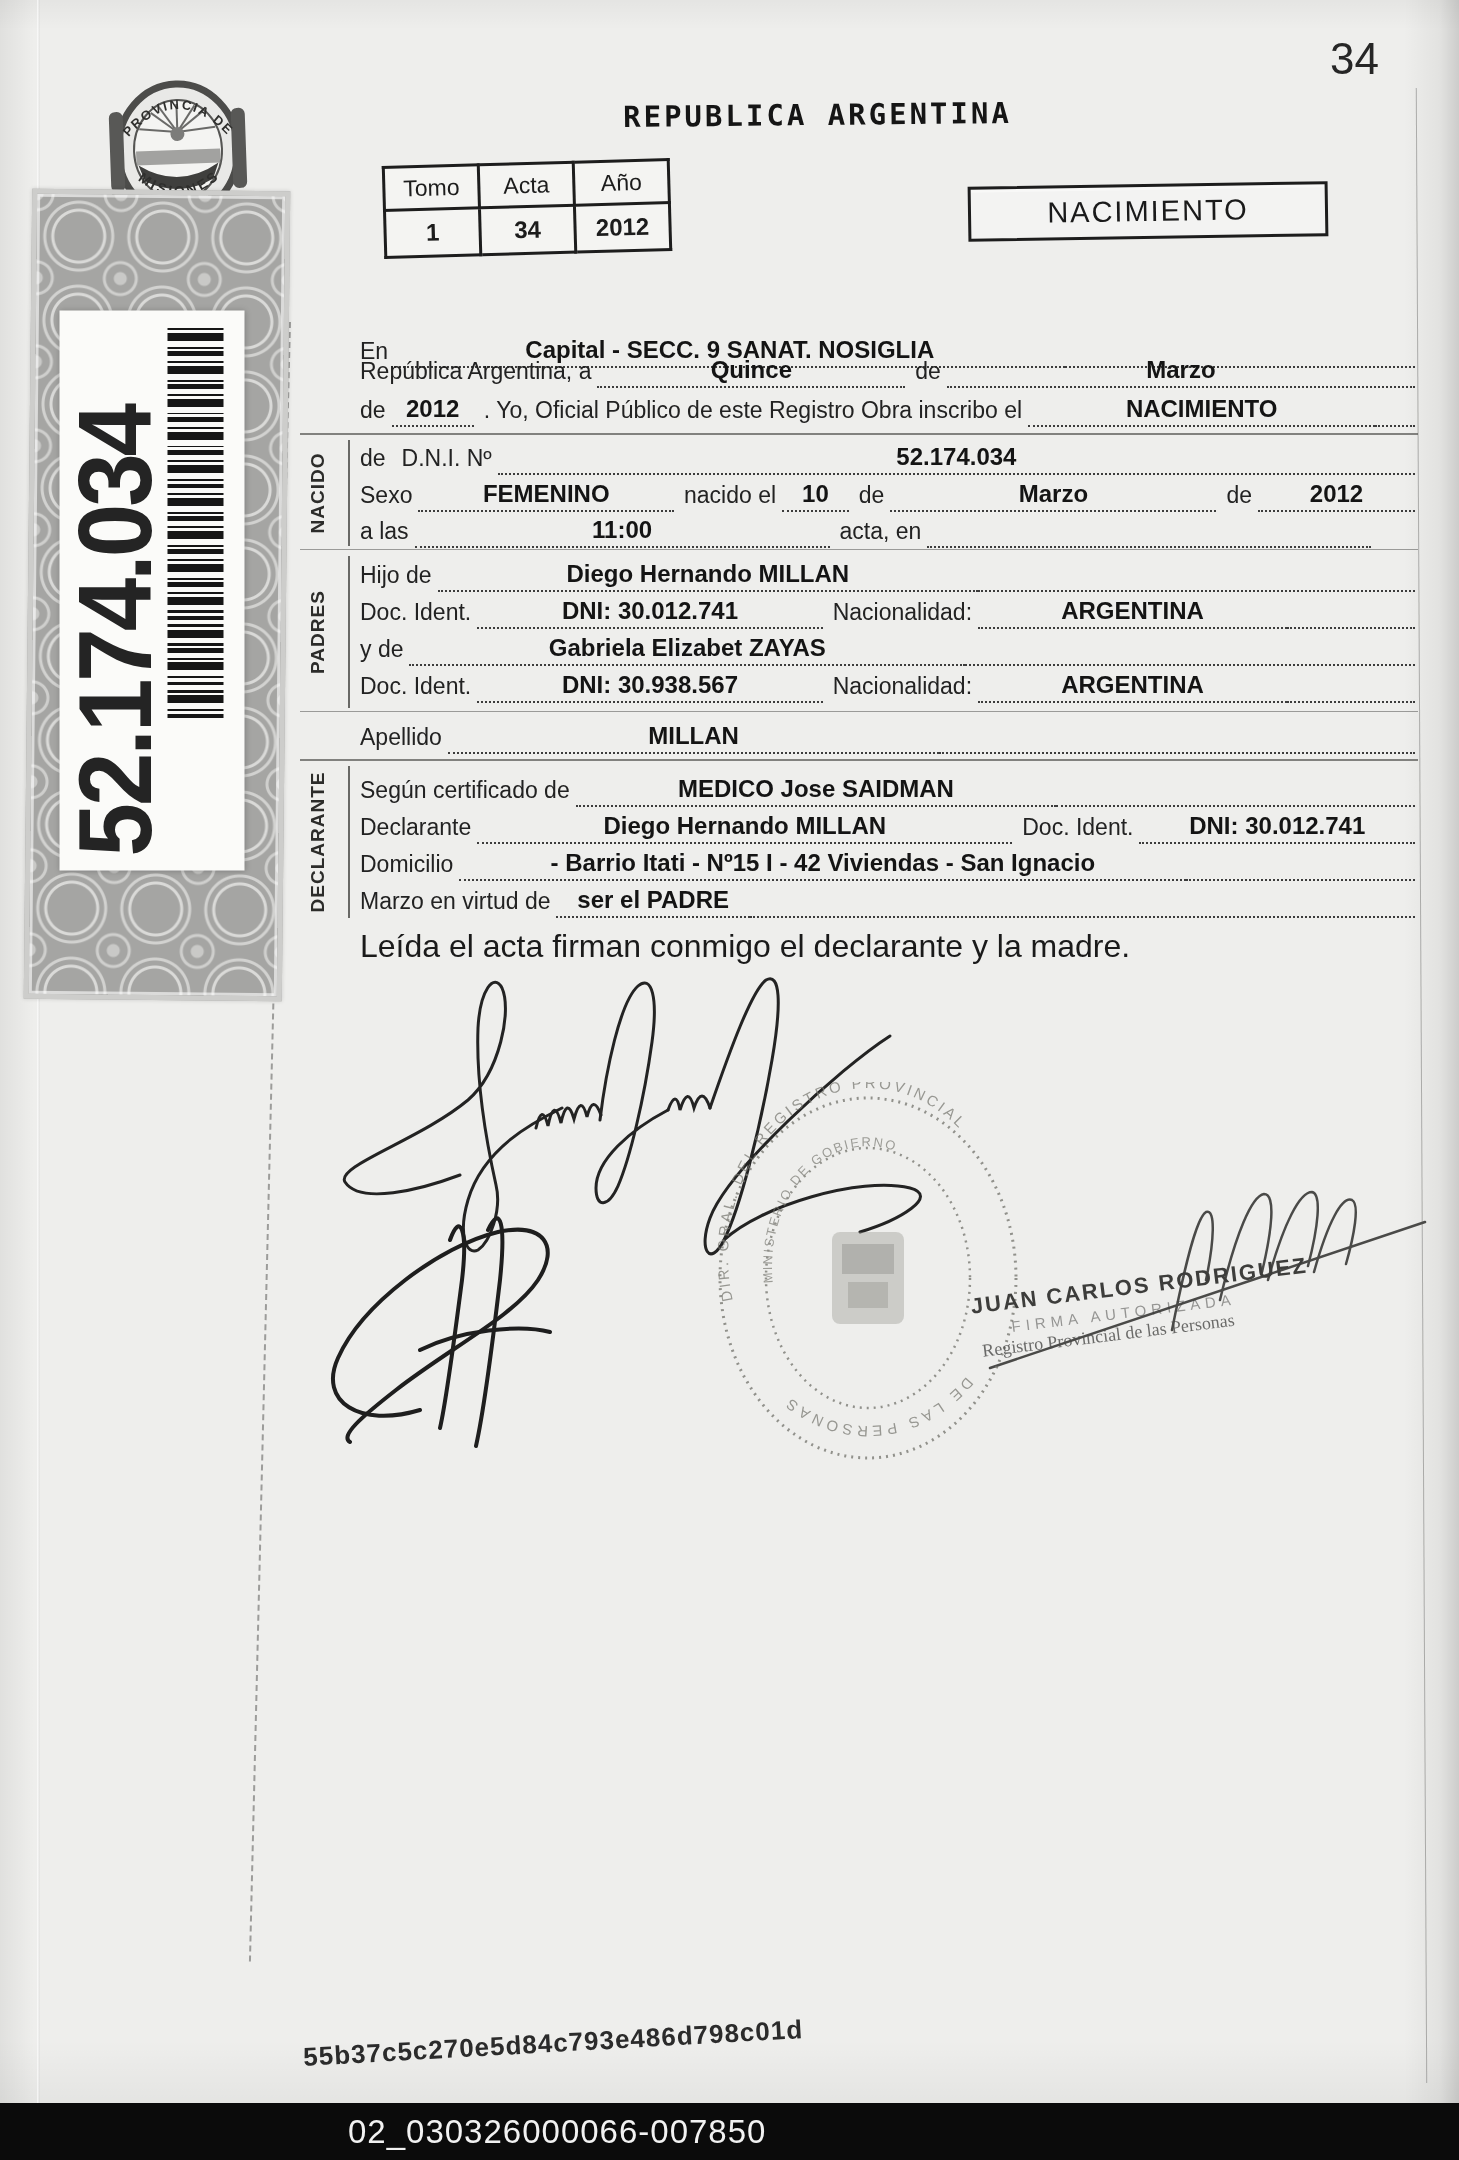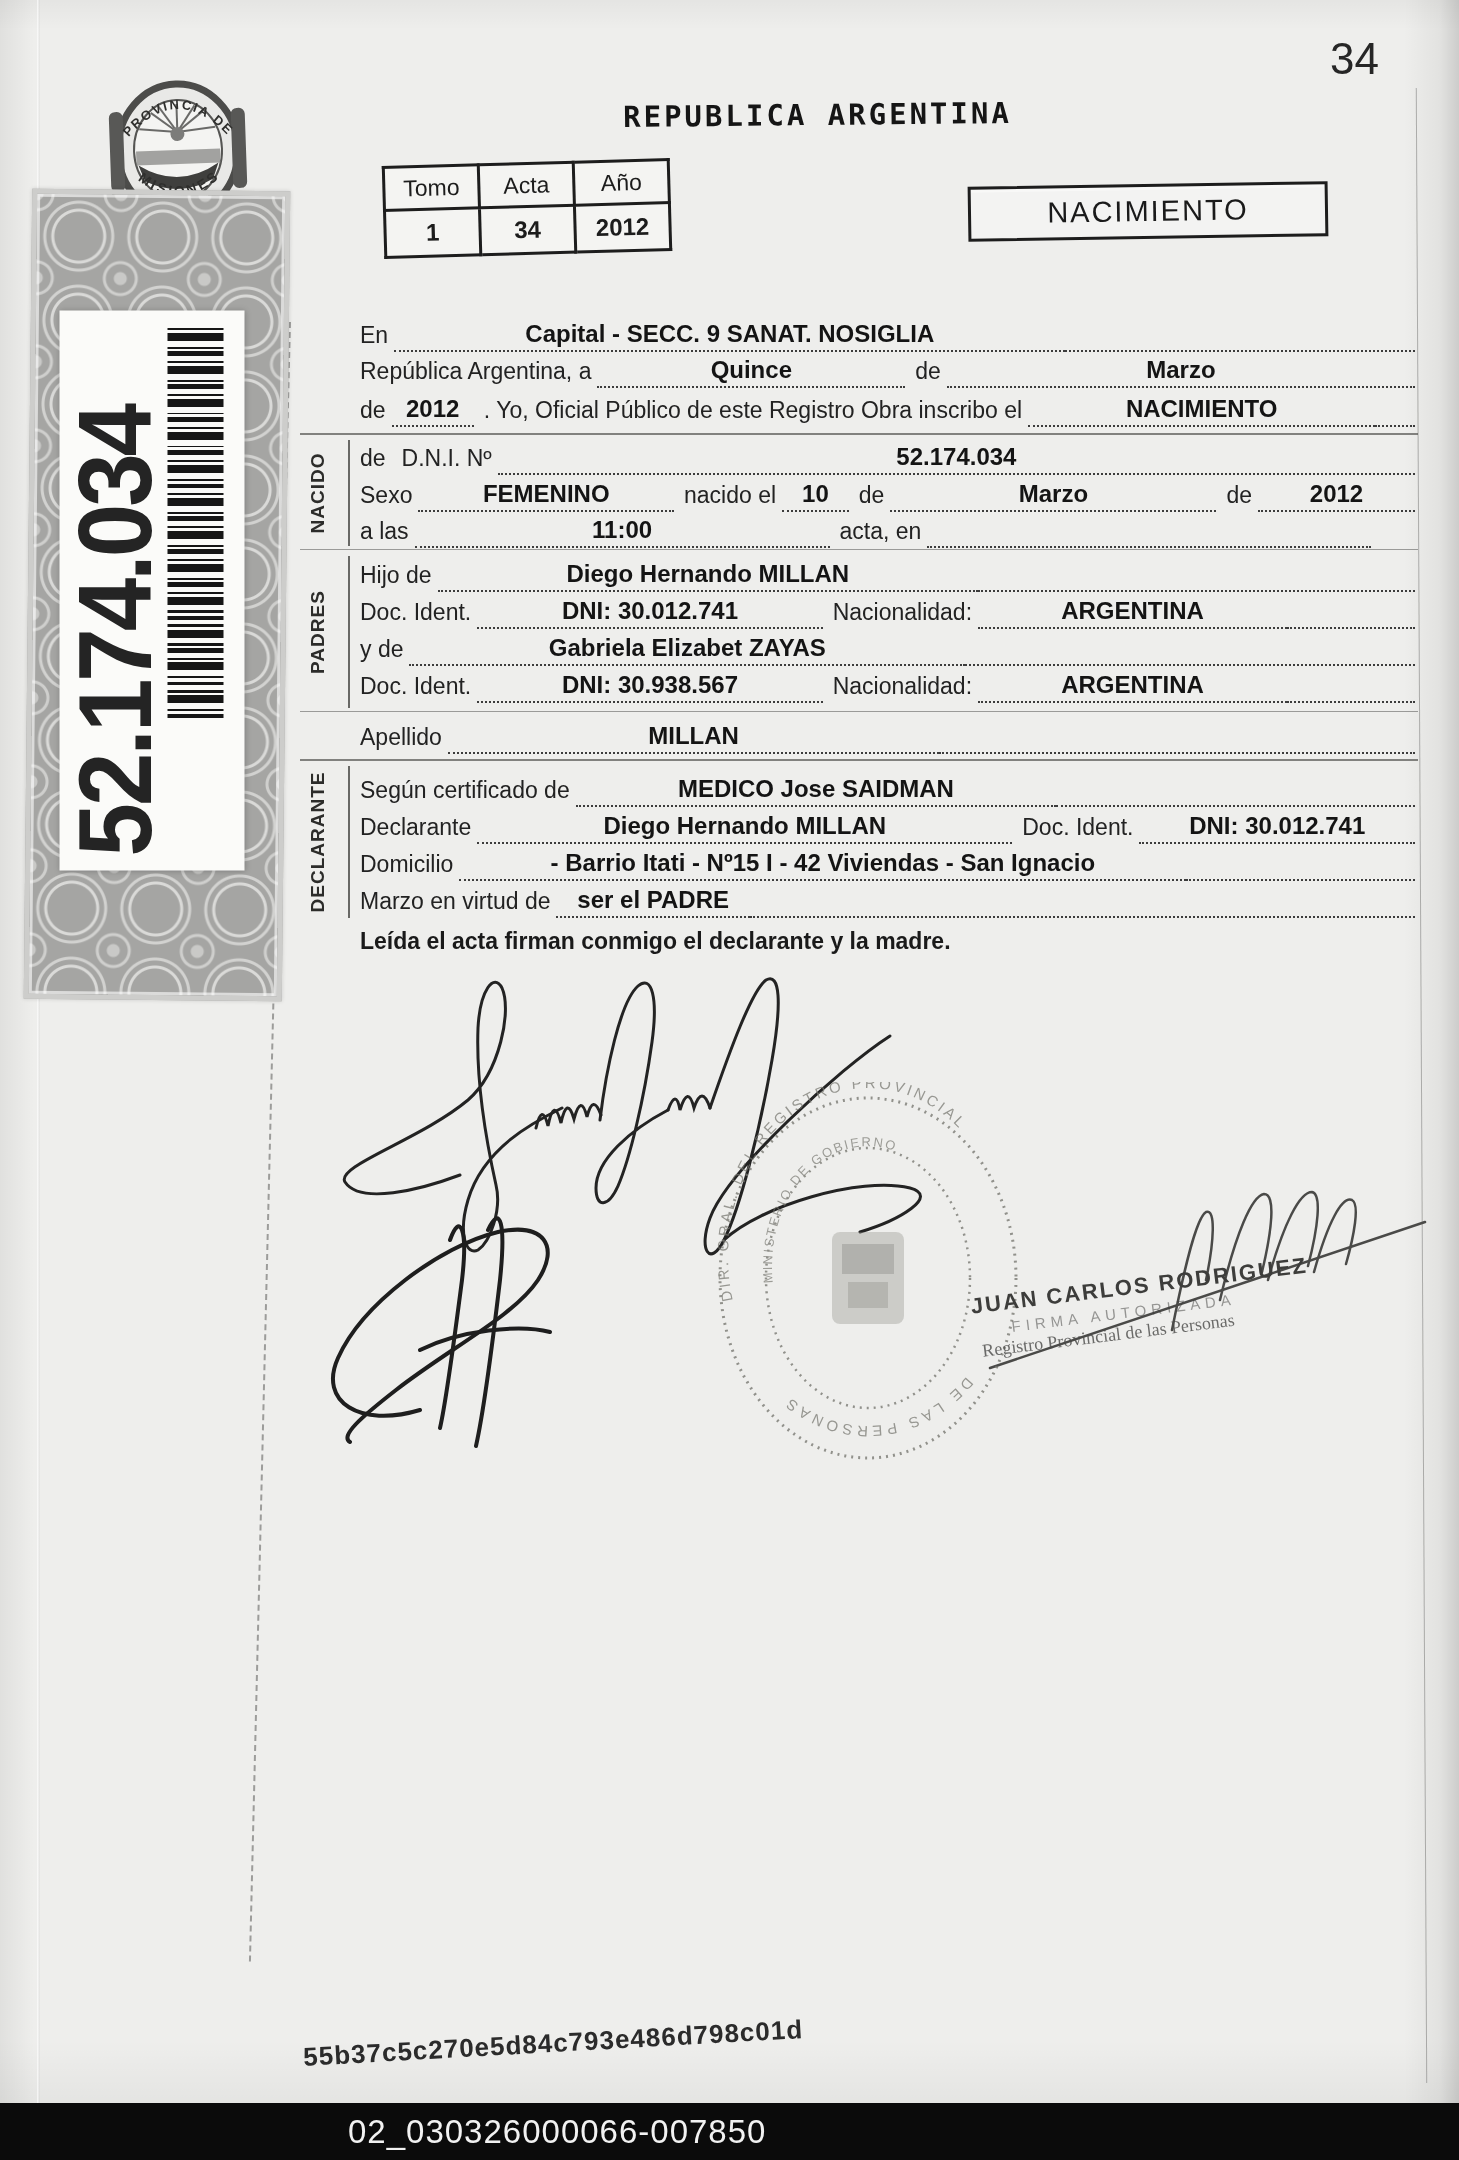--- a/index.html
+++ b/index.html
@@ -62,21 +62,21 @@
     background:repeating-linear-gradient(90deg,#161616 0 4px,#fbfbf9 4px 7px,#161616 7px 9px,#fbfbf9 9px 15px,#161616 15px 23px,#fbfbf9 23px 26px,#161616 26px 28px,#fbfbf9 28px 33px);}
 
   
   .row{position:absolute;left:360px;right:44px;display:flex;align-items:flex-end;
     font-size:23px;color:#222;}
   .row .lbl{white-space:nowrap;padding:0 6px 3px 0;}
   .row .lbl.mid{padding-left:10px;}
   .row .val{text-align:center;font-weight:bold;font-size:24px;color:#141414;
     border-bottom:2px dotted var(--dots);padding:0 8px 2px;white-space:nowrap;overflow:visible;}
   .row .fill{border-bottom:2px dotted var(--dots);height:6px;}
-  .note{position:absolute;left:360px;top:928px;font-size:23px;font-weight:bold;color:#1a1a1a;}
+  .note{position:absolute;left:360px;top:928px;font-size:32px;font-weight:normal;color:#1a1a1a;}
   .divider{position:absolute;left:300px;width:1118px;height:0;border-top:2px solid rgba(70,70,68,.65);}
   .divider.thin{border-top:1px solid rgba(70,70,68,.5);}
   .sec-rule{position:absolute;left:348px;width:0;border-left:2px solid rgba(70,70,68,.8);}
   .sec-label{position:absolute;left:296px;width:44px;display:flex;align-items:center;justify-content:center;
     font-size:19px;font-weight:600;letter-spacing:1px;color:#2c2c2a;}
   .sec-label span{transform:rotate(-90deg);white-space:nowrap;}
 
   
   .ink{position:absolute;pointer-events:none;}
   .stamp-seal{position:absolute;left:700px;top:1082px;opacity:.8;}
@@ -171,21 +171,21 @@
   <div class="sec-label" style="top:440px;height:106px">
       <span>NACIDO</span>
     </div>
   <div class="sec-label" style="top:556px;height:152px">
       <span>PADRES</span>
     </div>
   <div class="sec-label" style="top:766px;height:152px">
       <span>DECLARANTE</span>
     </div>
 
-  <div class="row" style="top:320px">
+  <div class="row" style="top:336px">
     <span class="lbl">En</span>
     <span class="val" style="flex:1.5">Capital - SECC. 9 SANAT. NOSIGLIA</span>
     <span class="fill" style="flex:.8"></span>
   </div>
   <div class="row" style="top:356px">
     <span class="lbl">República Argentina, a</span>
     <span class="val" style="flex:1">Quince</span>
     <span class="lbl mid">de</span>
     <span class="val" style="flex:1.55">Marzo</span>
   </div>

